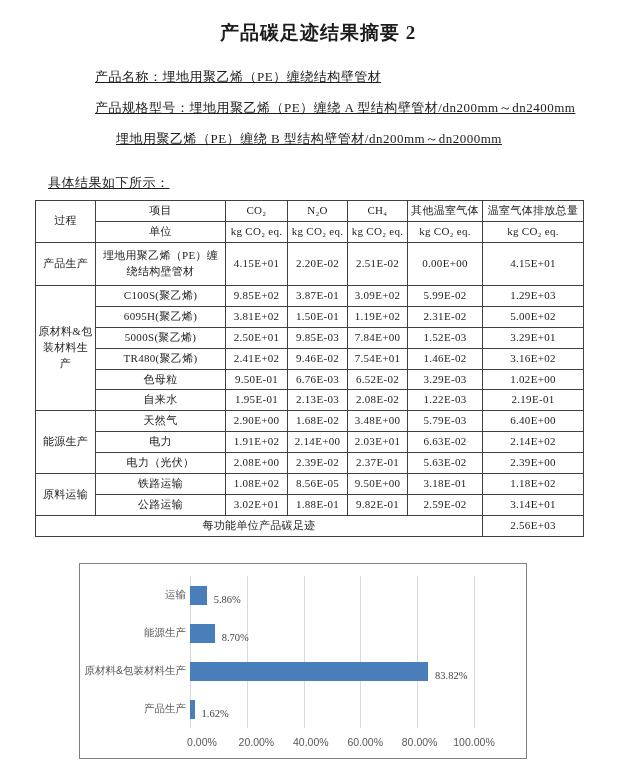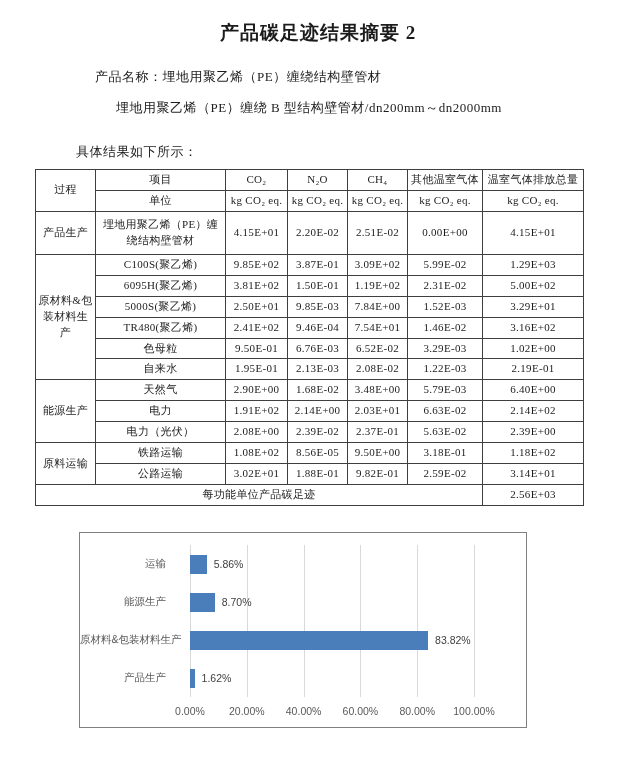--- a/index.html
+++ b/index.html
@@ -19,23 +19,24 @@
     font-weight: bold;
     letter-spacing: 1px;
     margin-bottom: 22px;
     padding-left: 18px;
   }
   .para {
     font-size: 13px;
     margin-left: 95px;
     margin-bottom: 13px;
     letter-spacing: 0.5px;
+    text-decoration: underline;
   }
   .para.indent2 { margin-left: 116px; }
-  .para.intro { margin-top: 26px; margin-left: 76px; margin-bottom: 8px; }
+  .para.intro { margin-top: 26px; margin-left: 48px; margin-bottom: 8px; }
 
   table.results {
     border-collapse: collapse;
     table-layout: fixed;
     width: 548px;
     margin-left: 35px;
     font-size: 11px;
     line-height: 1.45;
   }
   table.results td, table.results th {
@@ -76,63 +77,65 @@
     flex-direction: column;
     justify-content: space-around;
   }
   .bar-row {
     display: flex;
     align-items: center;
     height: 25%;
   }
   .cat-label {
     width: 110px;
-    padding-right: 24px;
+    padding-right: 4px;
     text-align: right;
     font-size: 10.5px;
     color: #595959;
     white-space: nowrap;
   }
   .bar-track {
     flex: 1;
     display: flex;
-    align-items: center;
+    align-items: flex-end;
     position: relative;
+    font-family: Liberation Serif, serif;
   }
   .bar {
     height: 19px;
     min-width: 1px;
   }
   .bar-value {
     margin-left: 7px;
     font-size: 10.5px;
     color: #404040;
     white-space: nowrap;
   }
   .x-axis-layer {
     position: absolute;
-    left: 110px; right: 52px; bottom: 6px;
+    left: 122px; right: 52px; bottom: 6px;
     height: 16px;
   }
   .x-tick {
     position: absolute;
     transform: translateX(-50%);
     font-size: 10.5px;
     color: #595959;
     white-space: nowrap;
   }
 </style>
 </head>
 <body>
 
 <div class="page">
 
   <div class="doc-title">产品碳足迹结果摘要 2</div>
 
   <p class="para">产品名称：埋地用聚乙烯（PE）缠绕结构壁管材</p>
+  <p class="para">产品规格型号：埋地用聚乙烯（PE）缠绕 A 型结构壁管材/dn200mm～dn2400mm</p>
   <p class="para indent2">埋地用聚乙烯（PE）缠绕 B 型结构壁管材/dn200mm～dn2000mm</p>
 
   <p class="para intro">具体结果如下所示：</p>
 
   <table class="results" id="results-table">
     <colgroup>
       <col style="width:60px">
         <col style="width:130px">
         <col style="width:62px">
       <col style="width:60px">
@@ -188,21 +191,21 @@
           <td>5000S(聚乙烯)</td>
           <td>2.50E+01</td>
           <td>9.85E-03</td>
           <td>7.84E+00</td>
           <td>1.52E-03</td>
           <td>3.29E+01</td>
         </tr>
         <tr>
           <td>TR480(聚乙烯)</td>
           <td>2.41E+02</td>
-          <td>9.46E-04</td>
+          <td>9.46E-02</td>
           <td>7.54E+01</td>
           <td>1.46E-02</td>
           <td>3.16E+02</td>
         </tr>
         <tr>
           <td>色母粒</td>
           <td>9.50E-01</td>
           <td>6.76E-03</td>
           <td>6.52E-02</td>
           <td>3.29E-03</td>

